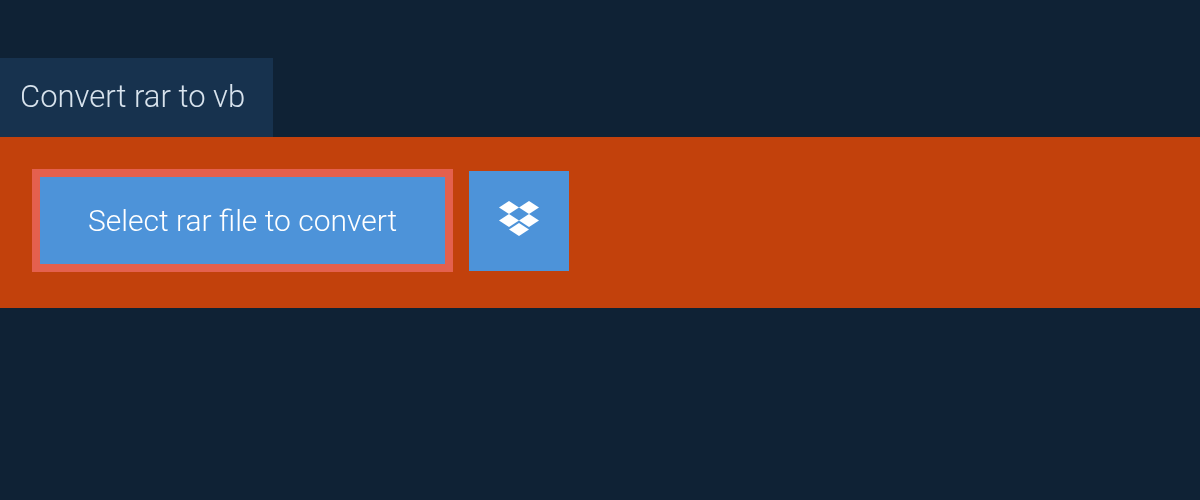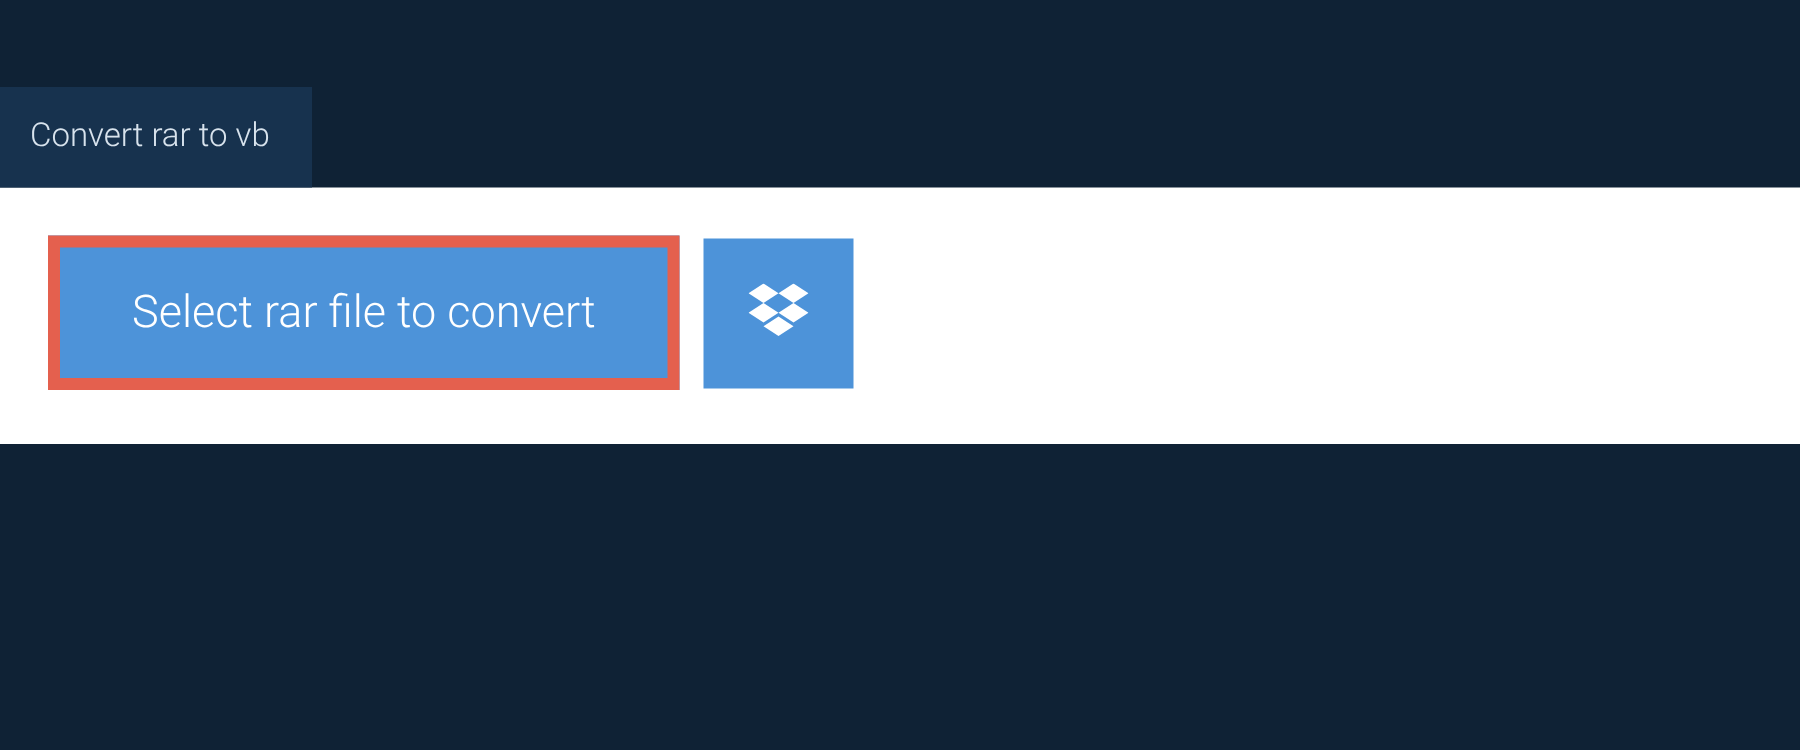--- a/index.html
+++ b/index.html
@@ -12,26 +12,26 @@
       height: 500px;
       background: #0f2235;
       font-family: -apple-system, BlinkMacSystemFont, "Segoe UI", Roboto, "Helvetica Neue", Arial, sans-serif;
       overflow: hidden;
     }
     .tab-header {
       background: #17324e;
       display: inline-block;
       padding: 20px 28px 22px 20px;
       color: #d8e3ed;
-      font-size: 22px;
+      font-size: 31px;
       font-weight: 300;
       margin-top: 58px;
     }
     .panel {
-      background: #ffffff;
+      background: #c2410c;
       width: 100%;
       padding: 32px 32px 36px 32px;
       display: flex;
       align-items: center;
       gap: 16px;
     }
     .select-button {
       background: #4d93d9;
       color: #ffffff;
       font-size: 30px;

